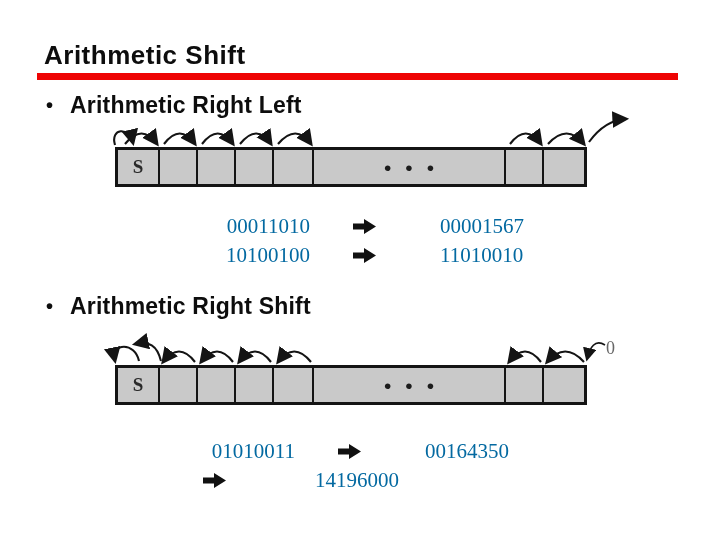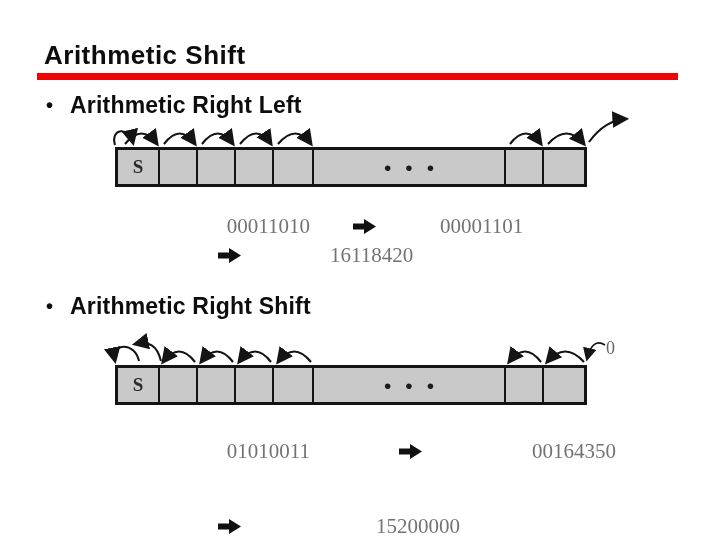--- a/index.html
+++ b/index.html
@@ -32,23 +32,23 @@
   .reg2{left:115px;top:365px;}
   svg{overflow:visible;}
   .arrows1{left:100px;top:114px;}
   .arrows2{left:93px;top:332px;}
   .serial-zero{left:606px;top:338px;font-family:"Liberation Serif",serif;
                font-size:18px;color:#666;}
 
   
   .examples{display:grid;grid-template-columns:160px 110px 160px;
             grid-auto-rows:29px;align-items:center;
-            font-family:"Liberation Serif",serif;font-size:21px;color:#737373;}
+            font-family:"Liberation Serif",serif;font-size:21px;color:#0369a1;}
   .ex1{left:150px;top:212px;}
-  .ex2{left:150px;top:437px;gap:46px;}
+  .ex2{left:135px;top:437px;}
   .val-in{text-align:right;}
   .val-out{text-align:left;padding-left:20px;}
   .map-arrow{justify-self:center;display:flex;align-items:center;}
 </style>
 </head>
 <body>
 
 <div class="abs slide-title">Arithmetic Shift</div>
 <div class="abs title-rule"></div>
 
@@ -91,28 +91,29 @@
   <div class="cell c-f last"></div>
 </div>
 
 <div class="abs examples ex1">
   <span class="val-in">00011010</span>
   <span class="map-arrow">
     <svg width="24" height="15" viewBox="0 0 24 15">
         <path d="M0,4.6 h11 V0 L23,7.5 11,15 V10.4 H0 Z" fill="#111"></path>
       </svg>
   </span>
-  <span class="val-out">00001101</span>
+  <span class="val-out">00001567</span>
 
+  <span class="val-in">10100100</span>
   <span class="map-arrow">
     <svg width="24" height="15" viewBox="0 0 24 15">
         <path d="M0,4.6 h11 V0 L23,7.5 11,15 V10.4 H0 Z" fill="#111"></path>
       </svg>
   </span>
-  <span class="val-out">16118420</span>
+  <span class="val-out">11010010</span>
 </div>
 
 <div class="abs heading h2">
   <span class="bullet">•</span>
   <span>Arithmetic Right Shift</span>
 </div>
 
 <svg class="abs arrows2" width="545" height="38" viewBox="0 0 545 38">
   <defs>
     <marker id="ahl" markerWidth="9" markerHeight="9" refX="6.5" refY="4" orient="auto">
@@ -155,14 +156,14 @@
         <path d="M0,4.6 h11 V0 L23,7.5 11,15 V10.4 H0 Z" fill="#111"></path>
       </svg>
   </span>
   <span class="val-out">00164350</span>
 
   <span class="map-arrow">
     <svg width="24" height="15" viewBox="0 0 24 15">
         <path d="M0,4.6 h11 V0 L23,7.5 11,15 V10.4 H0 Z" fill="#111"></path>
       </svg>
   </span>
-  <span class="val-out">15200000</span>
+  <span class="val-out">14196000</span>
 </div>
 
 </body></html>

